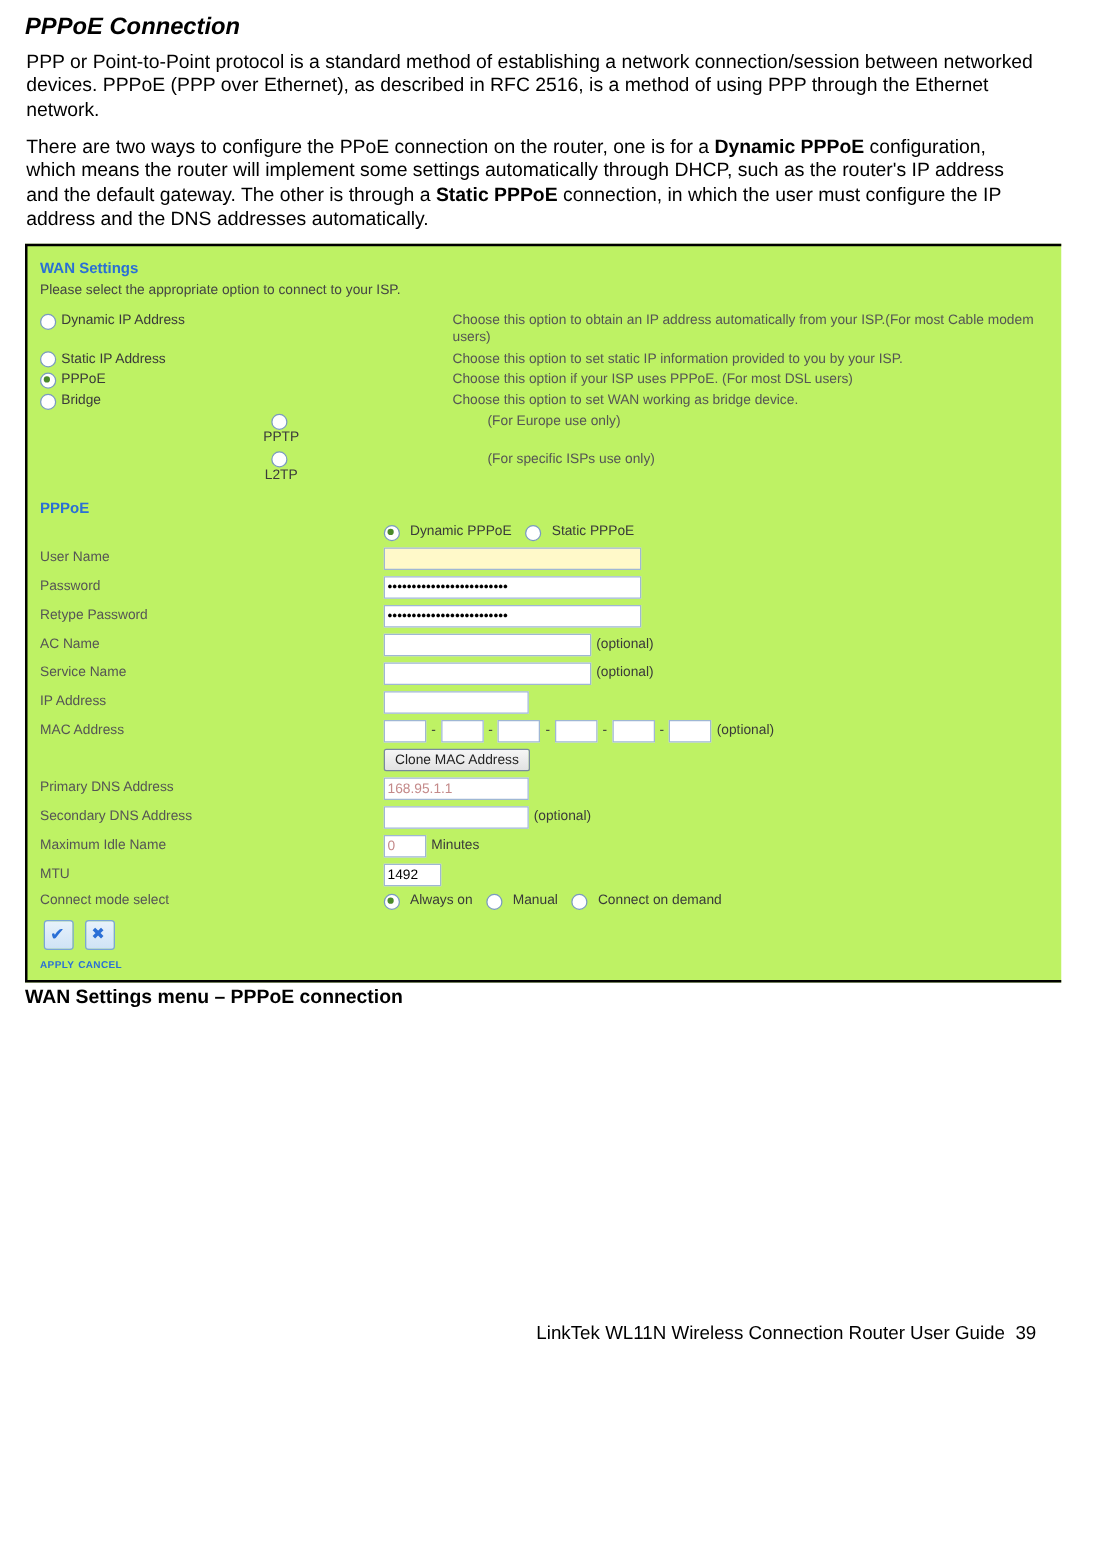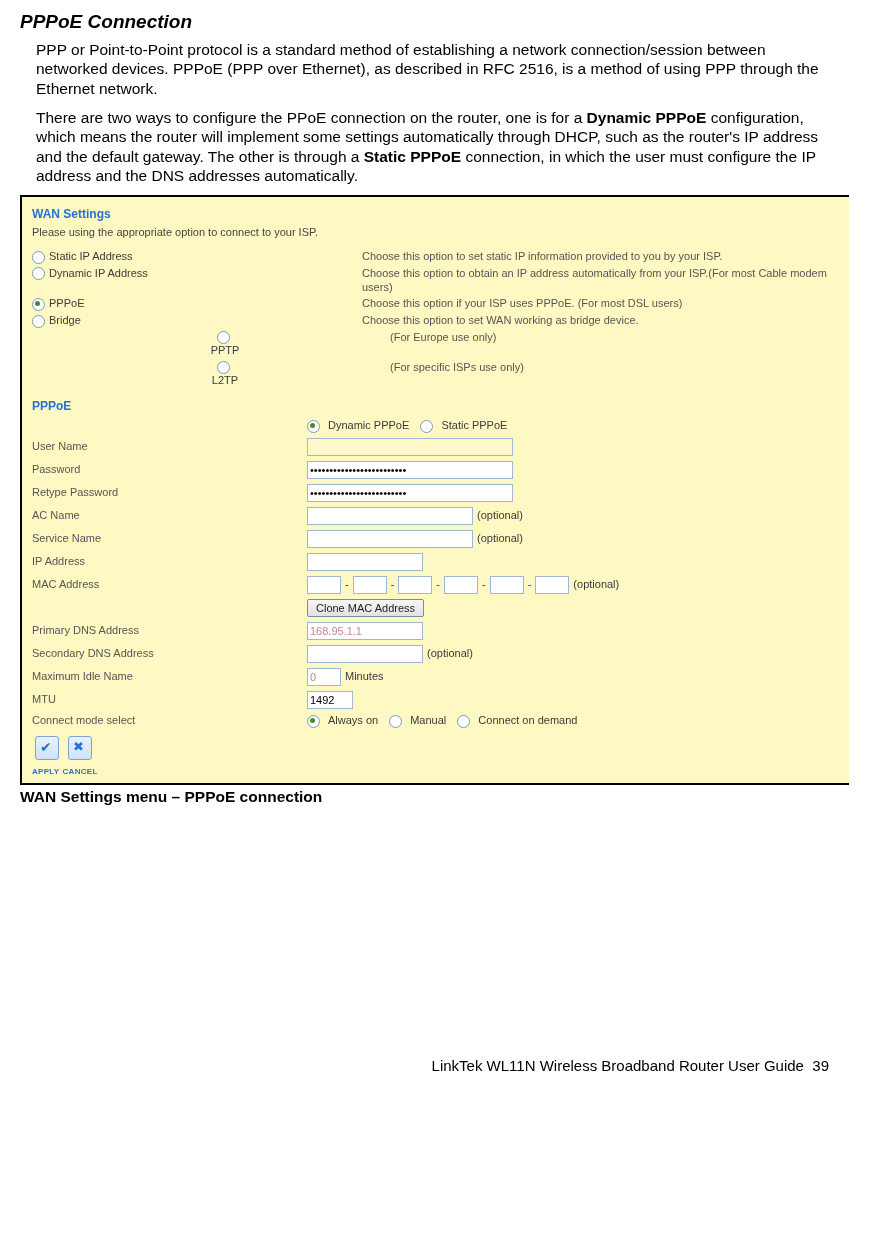--- a/index.html
+++ b/index.html
@@ -12,32 +12,32 @@
     box-sizing: border-box;
     line-height: 1.25;
   }
   h2.section-title {
     font-style: italic;
     font-weight: bold;
     font-size: 19px;
     margin: 0 0 6px 0;
   }
   p.body-para {
-    margin: 4px 0 10px 16px;
+    margin: 4px 0 10px 1px;
     font-size: 15.5px;
   }
   .figure {
     border: 2px solid #000;
     width: 840px;
     box-sizing: border-box;
     padding: 8px 10px 6px 10px;
     font-family: Tahoma, Verdana, sans-serif;
     font-size: 11px;
     color: #3a3a3a;
-    background: #fef9c3;
+    background: #bef264;
   }
   .fig-heading {
     color: #2a6fd6;
     font-weight: bold;
     font-size: 12px;
     margin: 2px 0 4px 0;
   }
   .fig-sub {
     font-size: 11px;
     margin: 2px 0 10px 0;
@@ -96,35 +96,35 @@
 <h2 class="section-title">PPPoE Connection</h2>
 
 <p class="body-para">PPP or Point-to-Point protocol is a standard method of establishing a network connection/session between networked devices. PPPoE (PPP over Ethernet), as described in RFC 2516, is a method of using PPP through the Ethernet network.</p>
 
 <p class="body-para">
   <span>There are two ways to configure the PPoE connection on the router, one is for a </span><b>Dynamic PPPoE</b><span> configuration, which means the router will implement some settings automatically through DHCP, such as the router's IP address and the default gateway. The other is through a </span><b>Static PPPoE</b><span> connection, in which the user must configure the IP address and the DNS addresses automatically.</span>
 </p>
 
 <div class="figure">
   <div class="fig-heading">WAN Settings</div>
-  <div class="fig-sub">Please using the appropriate option to connect to your ISP.</div>
-
+  <div class="fig-sub">Please select the appropriate option to connect to your ISP.</div>
+
+  <div class="opt-row">
+    <div class="opt-left">
+        <span class="radio"></span>
+        <span>Dynamic IP Address</span>
+      </div>
+    <div class="opt-desc">Choose this option to obtain an IP address automatically from your ISP.(For most Cable modem users)</div>
+  </div>
   <div class="opt-row">
     <div class="opt-left">
         <span class="radio"></span>
         <span>Static IP Address</span>
       </div>
     <div class="opt-desc">Choose this option to set static IP information provided to you by your ISP.</div>
-  </div>
-  <div class="opt-row">
-    <div class="opt-left">
-        <span class="radio"></span>
-        <span>Dynamic IP Address</span>
-      </div>
-    <div class="opt-desc">Choose this option to obtain an IP address automatically from your ISP.(For most Cable modem users)</div>
   </div>
   <div class="opt-row">
     <div class="opt-left">
         <span class="radio checked"></span>
         <span>PPPoE</span>
       </div>
     <div class="opt-desc">Choose this option if your ISP uses PPPoE. (For most DSL users)</div>
   </div>
   <div class="opt-row">
     <div class="opt-left">
@@ -260,15 +260,15 @@
       <span class="iconbox cross"></span>
     </div>
     <span class="lbl">APPLY</span>
     <span class="lbl">CANCEL</span>
   </div>
 </div>
 
 <div class="caption">WAN Settings menu – PPPoE connection</div>
 
 <div class="footer">
-  <span>LinkTek WL11N Wireless Broadband Router User Guide</span>
+  <span>LinkTek WL11N Wireless Connection Router User Guide</span>
   &nbsp;<span>39</span>
 </div>
 
 </body></html>

